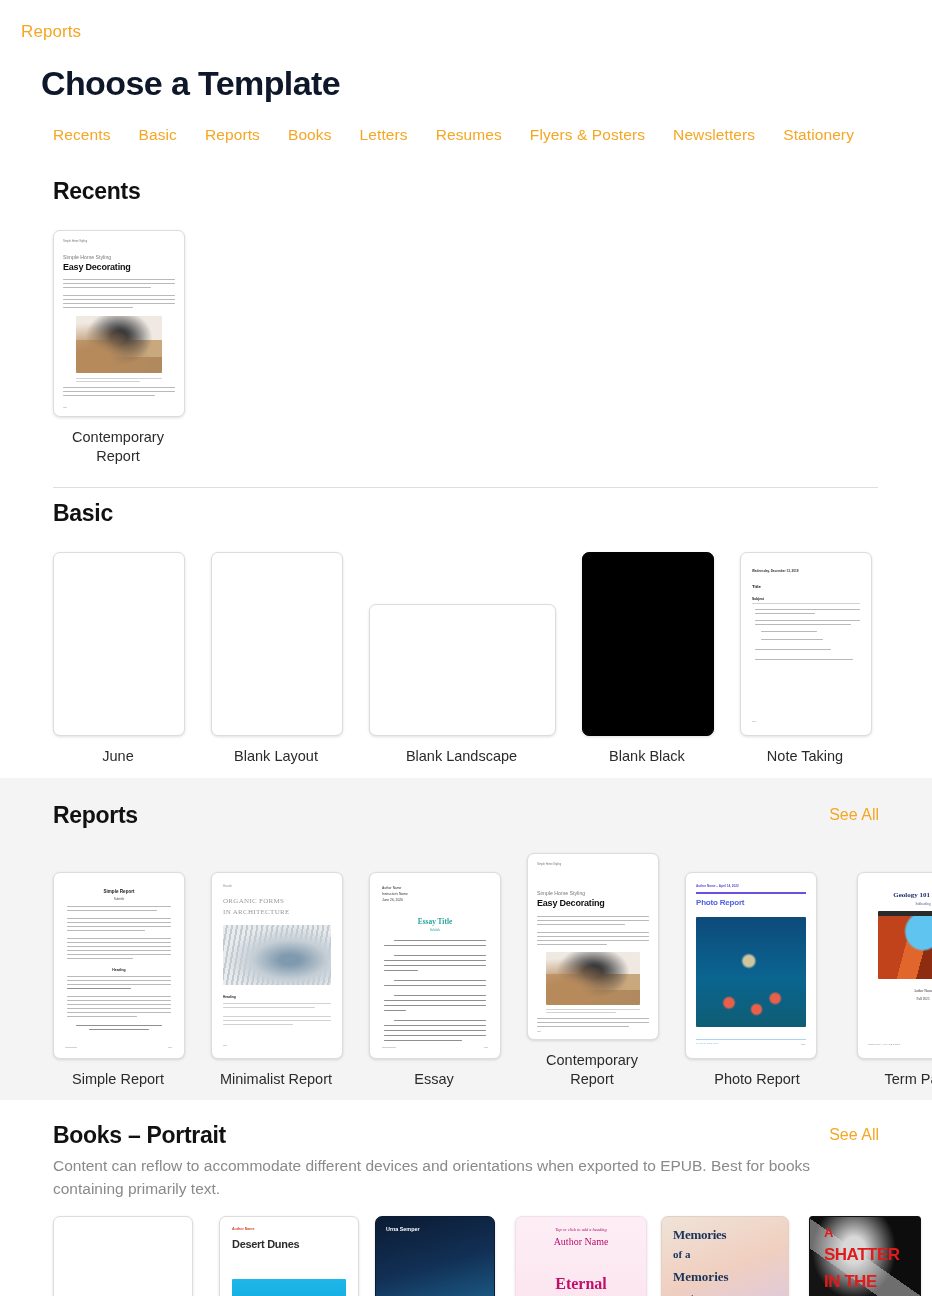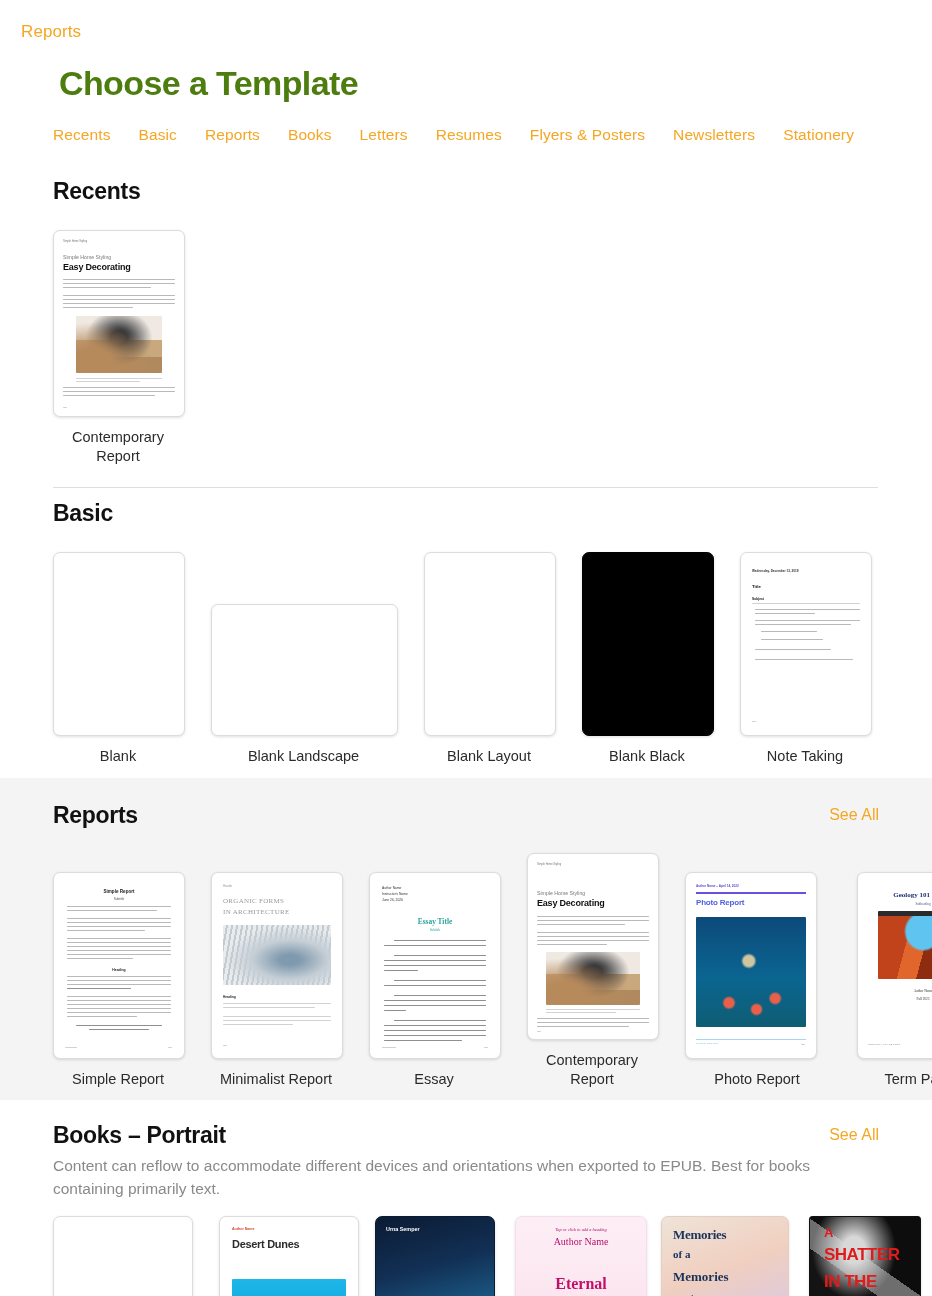--- a/index.html
+++ b/index.html
@@ -26,25 +26,25 @@
     position: absolute;
     left: 21px;
     top: 22px;
     font-size: 17px;
     color: #F5A623;
     cursor: pointer;
     letter-spacing: .1px;
   }
   .page-title {
     position: absolute;
-    left: 59px;
+    left: 41px;
     top: 64px;
     font-size: 34px;
     font-weight: bold;
-    color: #4d7c0f;
+    color: #0f172a;
     letter-spacing: -0.6px;
   }
   .tabbar {
     position: absolute;
     left: 53px;
     top: 126px;
     width: 880px;
     display: flex;
     gap: 28px;
     white-space: nowrap;
@@ -251,31 +251,31 @@
   <div class="section" style="top:500px;">
     <div class="sec-head">
       <div class="sec-title">Basic</div>
     </div>
   </div>
 
   <div class="row" style="top:552px;">
 
     <div class="cell" style="width:130px;margin-right:28px;">
       <div class="thumb" style="width:130px;height:182px;"></div>
-      <div class="caption">Blank</div>
+      <div class="caption">June</div>
+    </div>
+
+    <div class="cell" style="width:130px;margin-right:28px;">
+      <div class="thumb" style="width:130px;height:182px;"></div>
+      <div class="caption">Blank Layout</div>
     </div>
 
     <div class="cell" style="width:185px;margin-right:28px;">
       <div class="thumb" style="width:185px;height:130px;margin-top:52px;"></div>
       <div class="caption">Blank Landscape</div>
-    </div>
-
-    <div class="cell" style="width:130px;margin-right:28px;">
-      <div class="thumb" style="width:130px;height:182px;"></div>
-      <div class="caption">Blank Layout</div>
     </div>
 
     <div class="cell" style="width:130px;margin-right:28px;">
       <div class="thumb" style="width:130px;height:182px;background:#000;border-color:#000;"></div>
       <div class="caption">Blank Black</div>
     </div>
 
     <div class="cell" style="width:130px;">
       <div class="thumb" style="width:130px;height:182px;">
         <div class="doc">

